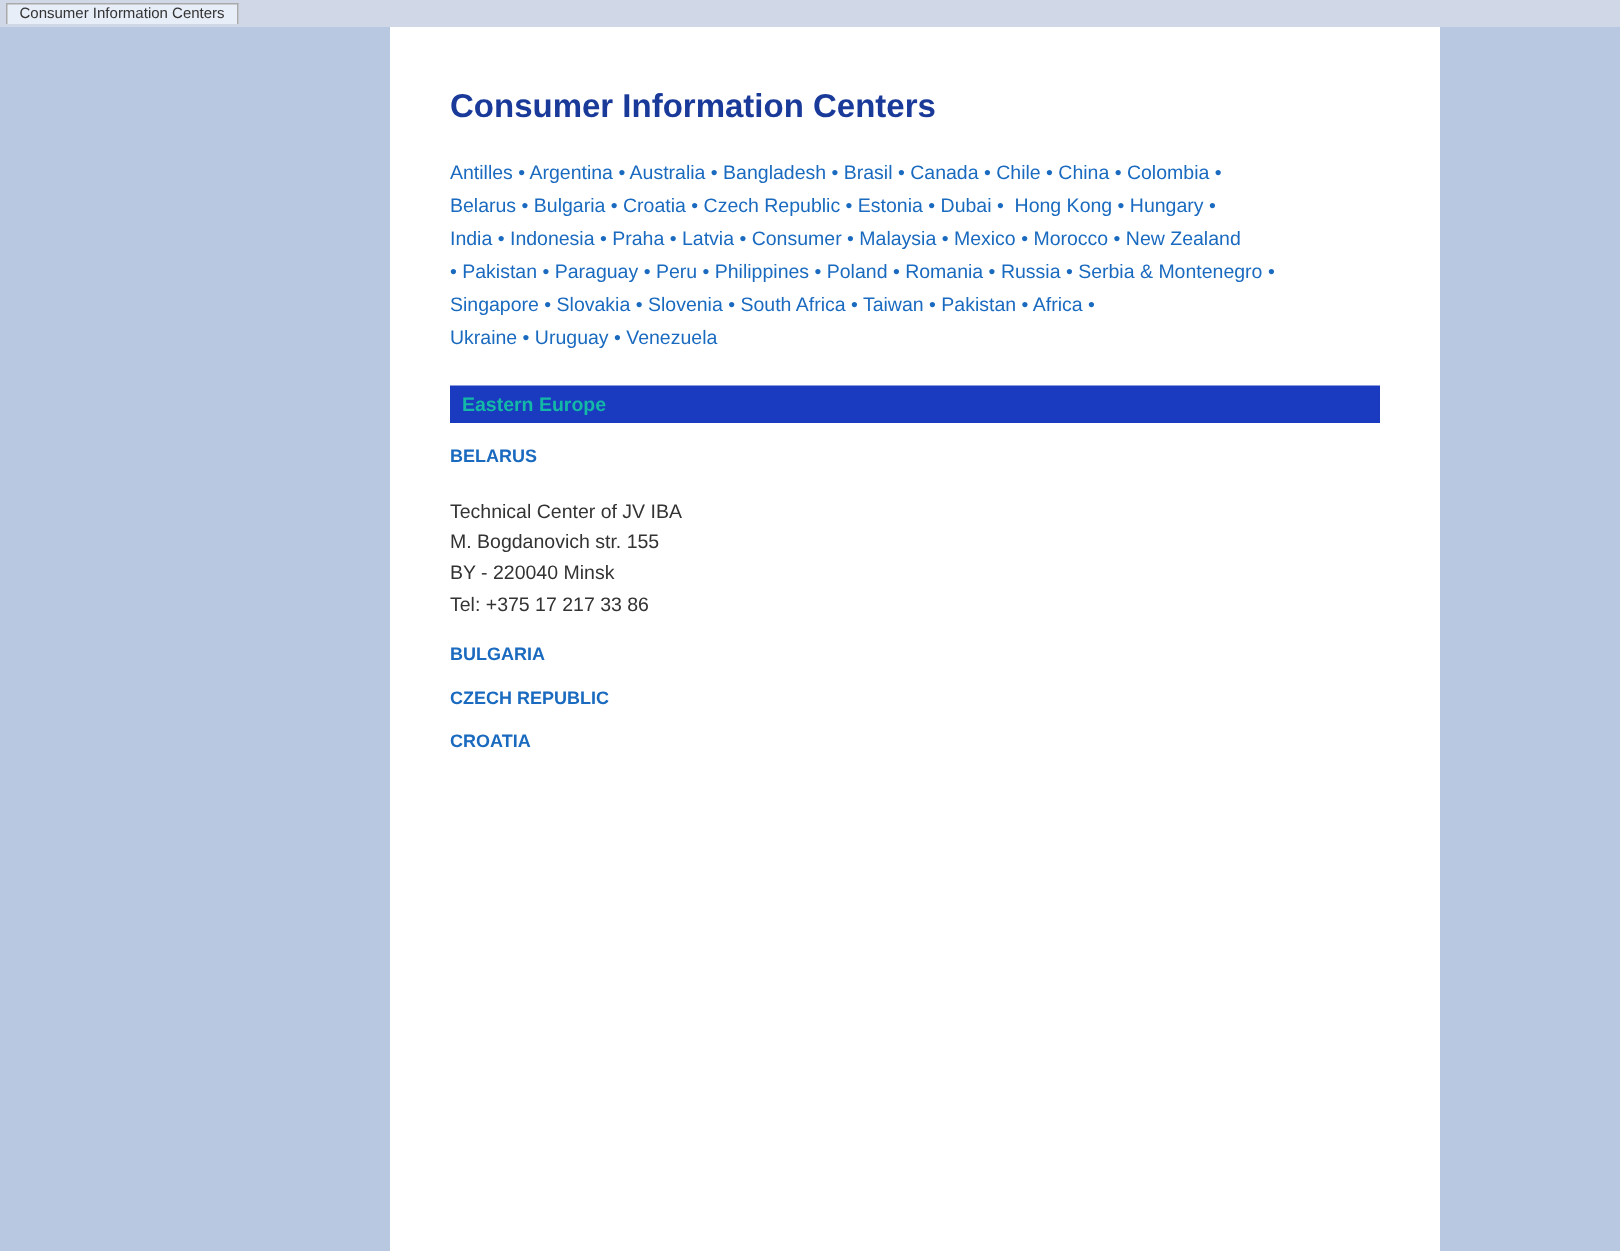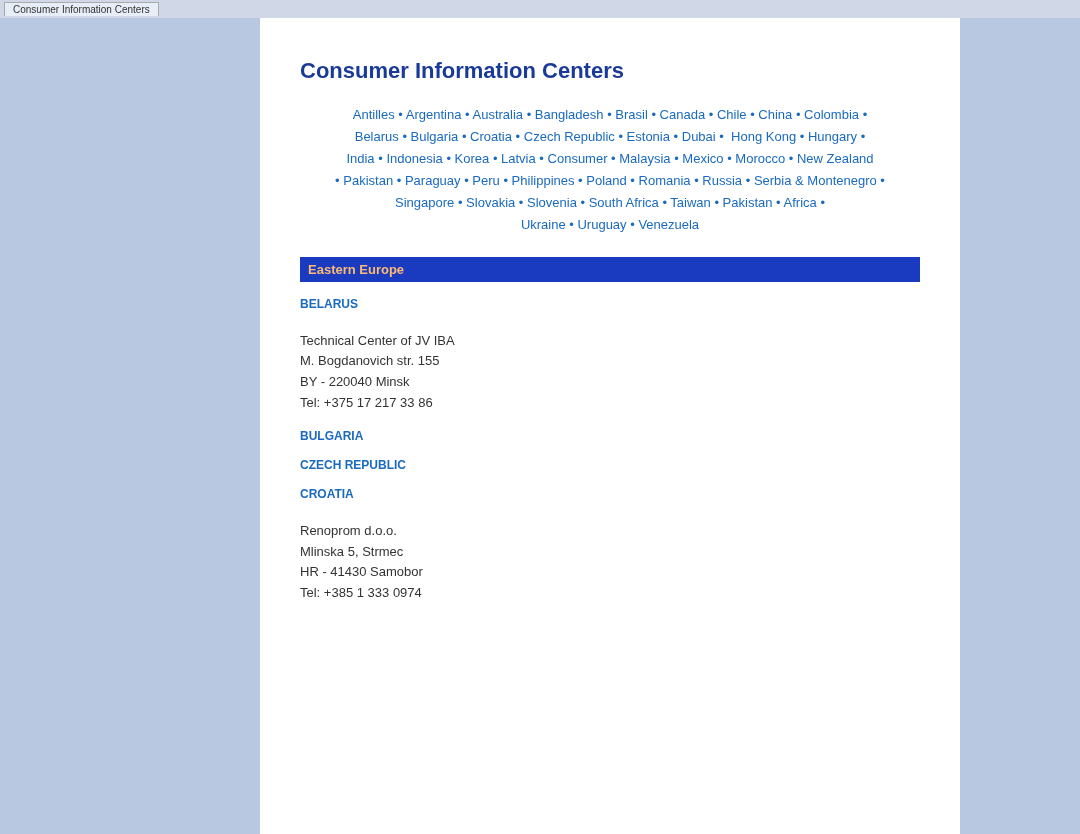--- a/index.html
+++ b/index.html
@@ -64,31 +64,30 @@
       font-size: 22px;
       font-weight: bold;
       margin-bottom: 20px;
     }
 
     .links-section {
       margin-bottom: 20px;
       line-height: 1.7;
       color: #1a6abf;
       font-size: 13px;
-      text-align: center;
     }
 
     .links-section a {
       color: #1a6abf;
       text-decoration: none;
     }
 
     .section-header {
       background-color: #1a3abf;
-      color: #fdba74;
+      color: #14b8a6;
       font-size: 13px;
       font-weight: bold;
       padding: 5px 8px;
       margin-bottom: 15px;
       margin-top: 10px;
     }
 
     .country-name {
       color: #1a6abf;
       font-size: 12px;
@@ -133,21 +132,21 @@
       <a>Belarus</a> •
       <a>Bulgaria</a> •
       <a>Croatia</a> •
       <a>Czech Republic</a> •
       <a>Estonia</a> •
       <a>Dubai</a> •&nbsp;
       <a>Hong Kong</a> •
       <a>Hungary</a> •<br>
       <a>India</a> •
       <a>Indonesia</a> •
-      <a>Korea</a> •
+      <a>Praha</a> •
       <a>Latvia</a> •
       <a>Consumer</a> •
       <a>Malaysia</a> •
       <a>Mexico</a> •
       <a>Morocco</a> •
       <a>New Zealand</a><br>
       •
       <a>Pakistan</a> •
       <a>Paraguay</a> •
       <a>Peru</a> •
@@ -176,24 +175,18 @@
       <span>M. Bogdanovich str. 155</span><br>
       <span>BY - 220040 Minsk</span><br>
       <span>Tel: +375 17 217 33 86</span>
     </div>
 
     <div class="country-name">BULGARIA</div>
 
     <div class="country-name">CZECH REPUBLIC</div>
 
     <div class="country-name">CROATIA</div>
-    <div class="country-info">
-      <span>Renoprom d.o.o.</span><br>
-      <span>Mlinska 5, Strmec</span><br>
-      <span>HR - 41430 Samobor</span><br>
-      <span>Tel: +385 1 333 0974</span>
-    </div>
 
   </div>
 
   <div class="right-sidebar"></div>
 
 </div>
 
 </body></html>

